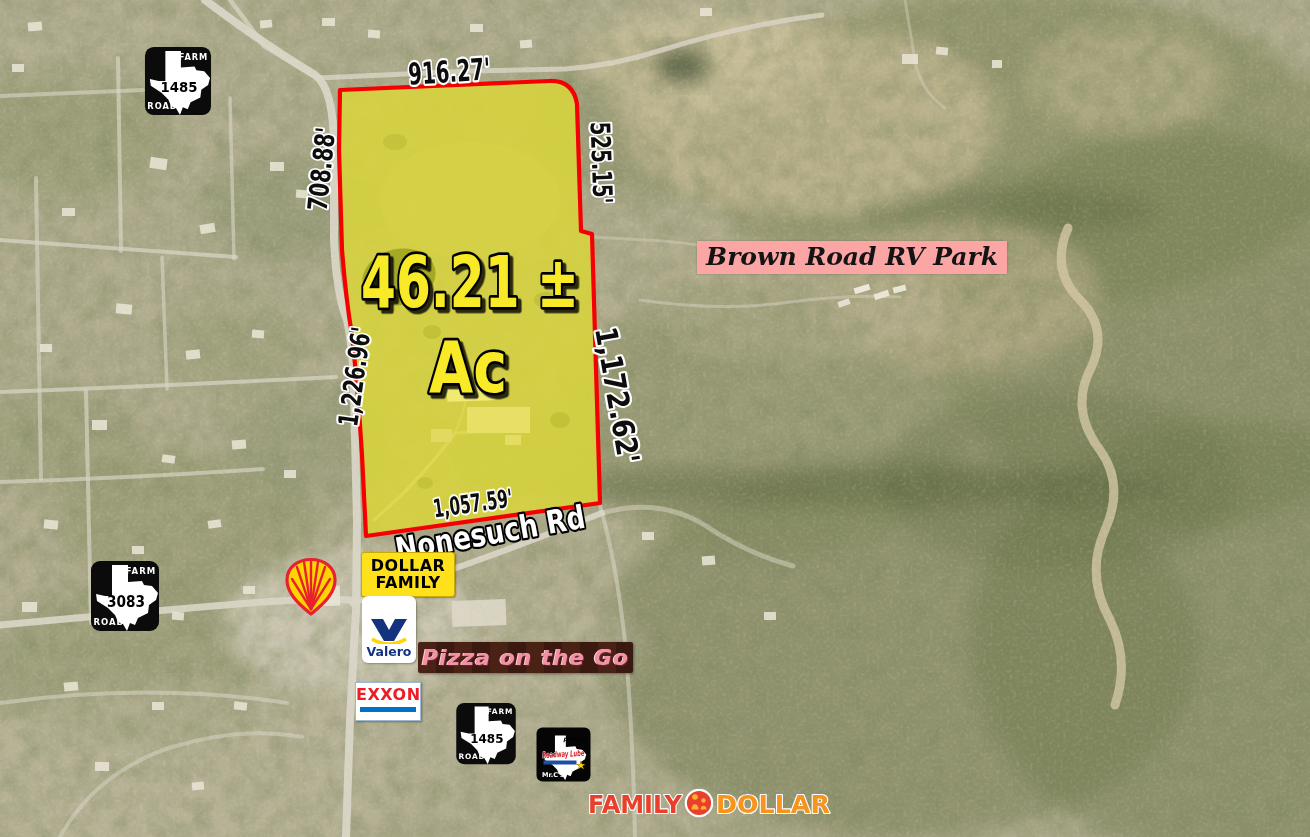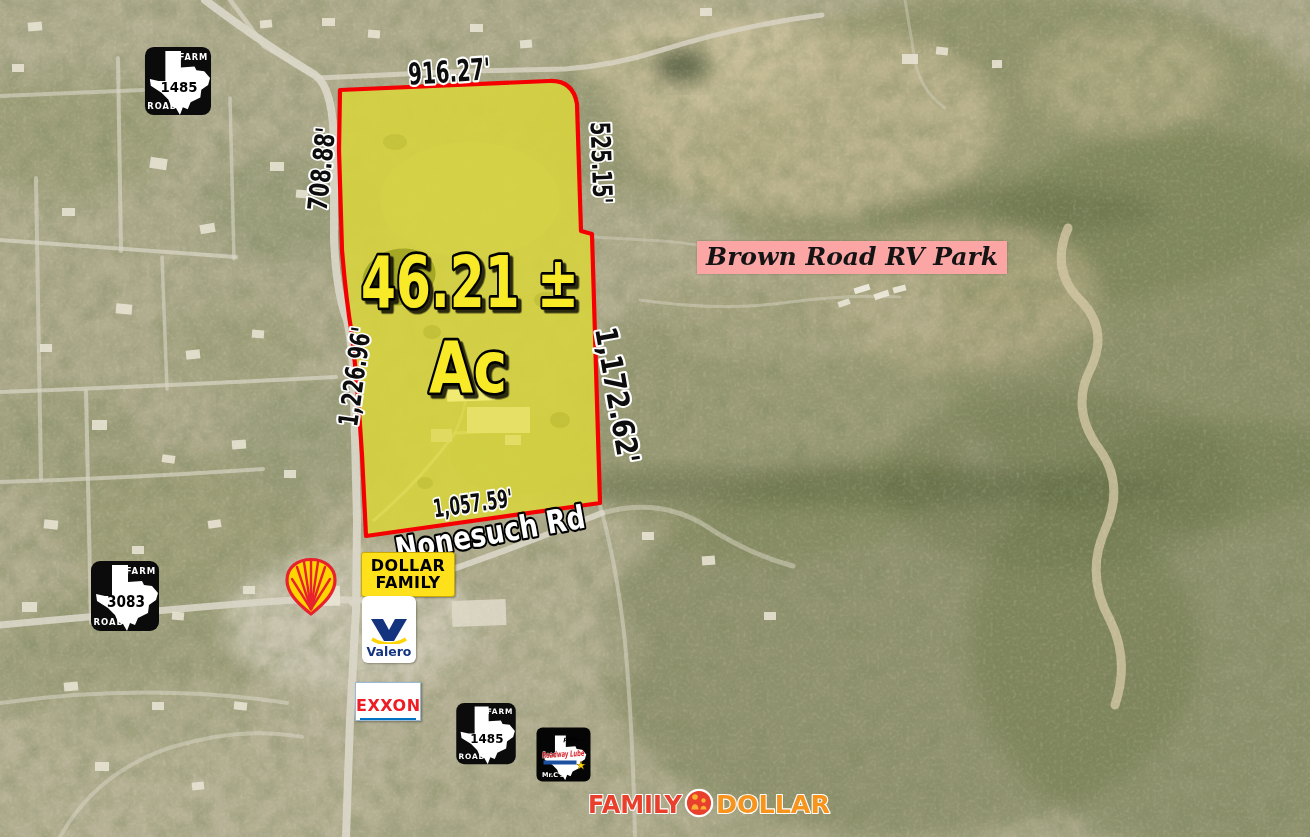--- a/index.html
+++ b/index.html
@@ -19,21 +19,21 @@
   
   #pizza{background:repeating-linear-gradient(90deg,#4a2115 0 18px,#3a1910 18px 36px);
       border-radius:2px;display:flex;align-items:center;justify-content:center;
       box-shadow:1px 1px 3px rgba(0,0,0,.4)}
   #pizza .ptxt{font-style:italic;font-weight:bold;font-size:22px;letter-spacing:1px;
       color:#f092a3;text-shadow:1px 1px 0 #6b2430, -1px 0 0 #ffd3da}
   
   #exxon{background:#fff;border:1px solid #9bb8d4;display:flex;flex-direction:column;
       box-shadow:1px 1px 2px rgba(0,0,0,.35)}
   #exxon .ename{color:#ee1d25;font-weight:bold;font-size:16px;letter-spacing:.5px;
-      text-align:center;padding-top:14px;line-height:1.1}
+      text-align:center;padding-top:3px;line-height:1.1}
   #exxon .ebar{height:5px;background:#0072c6;margin:3px 4px 0 4px}
   
   #rvpark{background:#fca5a5;padding:1px 9px 3px 9px;color:#141414;
       font-family:"DejaVu Serif",serif;font-style:italic;font-weight:bold;
       font-size:25px;white-space:nowrap;box-shadow:0 0 2px rgba(0,0,0,.25)}
 </style>
 </head>
 <body>
 
 <div id="stage">
@@ -243,20 +243,23 @@
   </div>
 
   <div id="valero" class="ov" style="left:362px;top:596px;width:54px;height:47px">
     <svg width="50" height="28" viewBox="0 0 50 28">
       <path d="M7,3 L19,3 L25,14 L31,3 L43,3 L30,25 L20,25 Z" fill="#14337f"></path>
       <path d="M8,23 Q25,33 42,23" stroke="#ffd400" stroke-width="3.5" fill="none"></path>
     </svg>
     <div class="vname">Valero</div>
   </div>
 
+  <div id="pizza" class="ov" style="left:418px;top:642px;width:215px;height:31px">
+    <span class="ptxt">Pizza on the Go</span>
+  </div>
 
   <div id="exxon" class="ov" style="left:355px;top:682px;width:64px;height:37px">
     <div class="ename">EXXON</div>
     <div class="ebar"></div>
   </div>
 
   <svg class="ov" style="left:536px;top:727px" width="55" height="55" viewBox="0 0 55 55">
     <rect x="0.5" y="0.5" width="54" height="54" rx="6" fill="#050505"></rect>
     <path d="M22,5 L38,5 L38,22 L52,21 L54,25 L62,26 L68,33 L66,40 L59,45 L58,53 L48,58 L45,65 L40,63 L37,71 L33,64 L28,62 L25,55 L18,48 L7,41 L6,34 L15,36 L22,36 Z" transform="translate(4,5) scale(0.68)" fill="#ffffff"></path>
     <text x="38" y="14" text-anchor="middle" font-size="6" font-weight="bold" font-style="italic" fill="#000">plus...</text>

